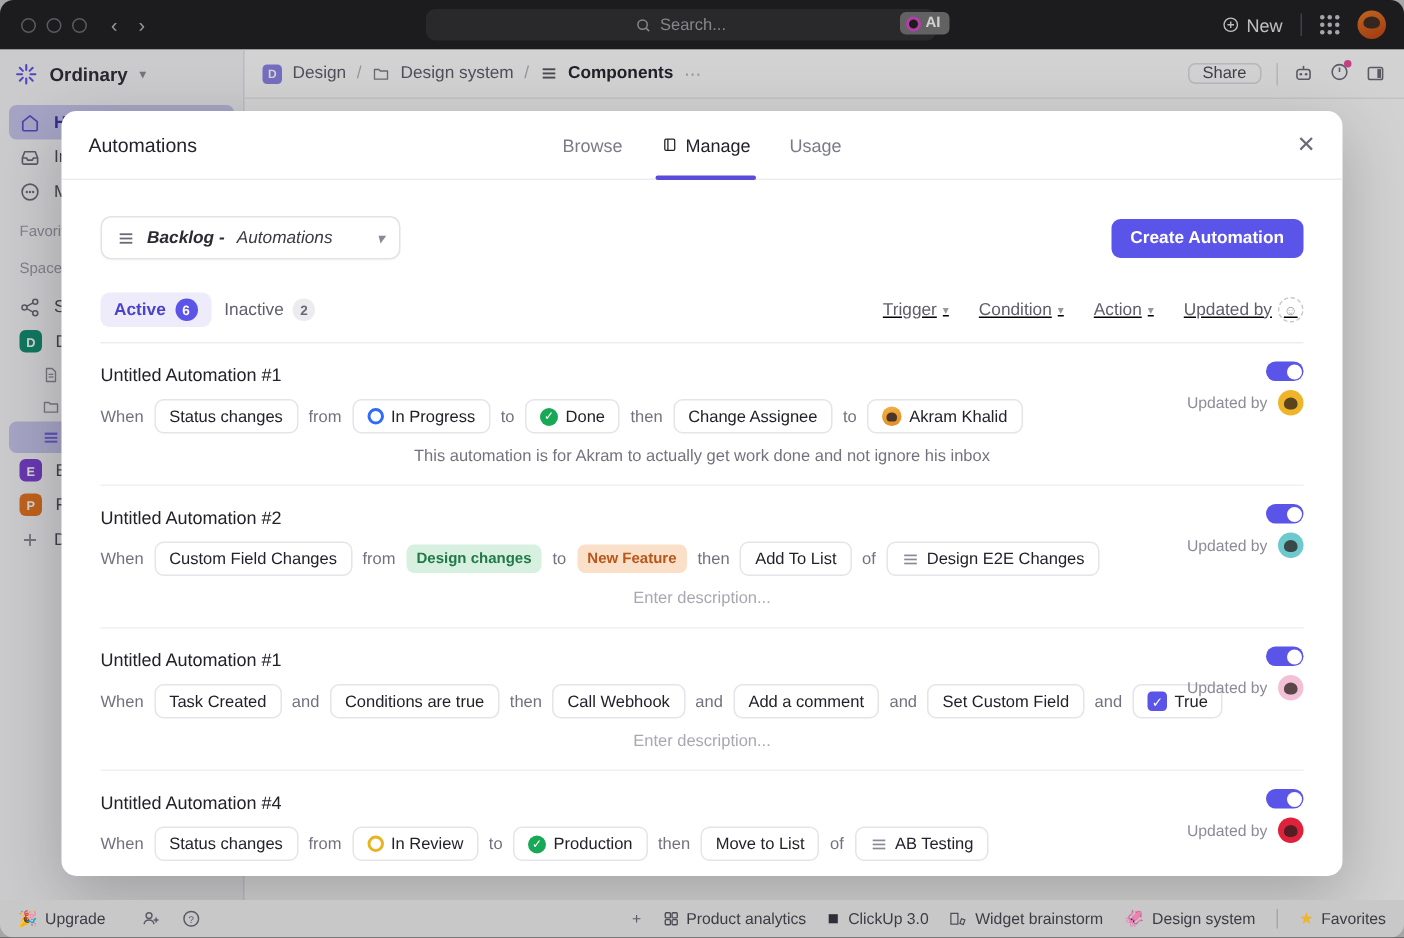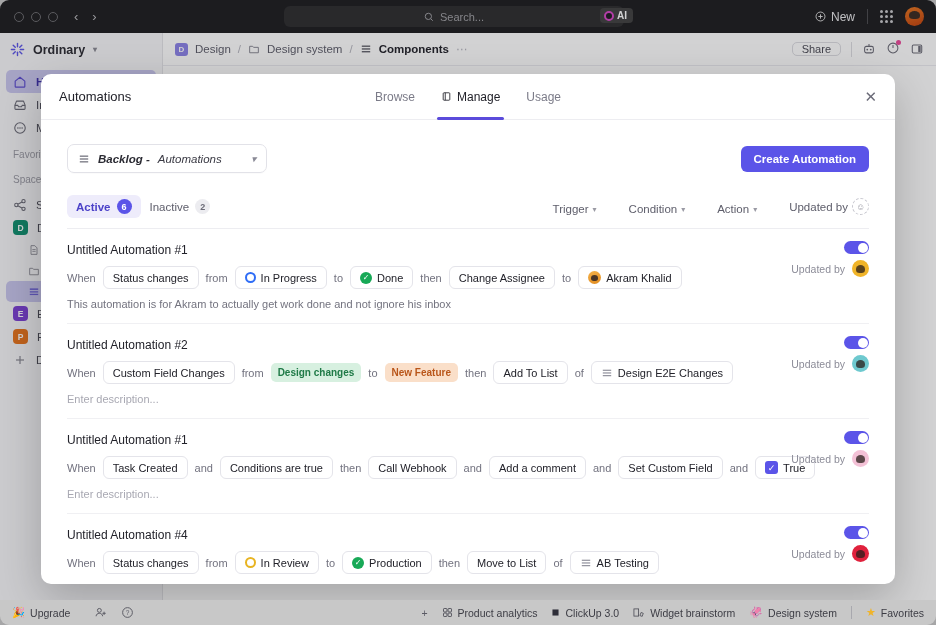--- a/index.html
+++ b/index.html
@@ -34,21 +34,21 @@
     position: absolute; left: 284px; top: 6px;
     width: 340px; height: 21px;
     background: #2c2c2e; border-radius: 6px;
     display: flex; align-items: center; justify-content: center;
     gap: 6px;
   }
   .searchbar .stxt { color: #a0a0a4; font-size: 11px; }
   .ai-pill {
     position: absolute; left: 600px; top: 8px;
     display: flex; align-items: center; gap: 3px;
-    background: #404040; border-radius: 4px; padding: 2px 6px 2px 4px;
+    background: #737373; border-radius: 4px; padding: 2px 6px 2px 4px;
   }
   .ai-pill .ring {
     width: 10px; height: 10px; border-radius: 50%;
     border: 2.5px solid #d946c8; background: #1c1c1e;
   }
   .ai-pill .ailbl { color: #fff; font-size: 10px; font-weight: 600; }
   .tb-right {
     position: absolute; right: 12px; top: 0; height: 33px;
     display: flex; align-items: center; gap: 12px;
   }
@@ -202,21 +202,21 @@
   }
   .pill-tab.on { background: #eeecfb; color: #4c42c9; font-weight: 600; }
   .cnt {
     min-width: 15px; height: 15px; border-radius: 50%;
     font-size: 9px; font-weight: 700;
     display: flex; align-items: center; justify-content: center;
     padding: 0 3px;
   }
   .cnt.on { background: #5b54e8; color: #fff; }
   .cnt.off { background: #ececf0; color: #6a6a76; }
-  .filters { margin-left: auto; display: flex; align-items: flex-end; gap: 32px; }
+  .filters { margin-left: auto; display: flex; align-items: center; gap: 20px; text-decoration: underline; }
   .filt { font-size: 11.5px; color: #5e5e6b; display: flex; align-items: center; gap: 4px; }
   .filt .dd { font-size: 8px; color: #9a9aa4; }
   .upd-ic {
     width: 17px; height: 17px; border-radius: 50%;
     border: 1px dashed #c6c6ce; color: #9a9aa4; font-size: 9px;
     display: flex; align-items: center; justify-content: center;
   }
 
   
   .auto-row {
@@ -259,21 +259,21 @@
   }
   .mini-av::after {
     content:''; position:absolute; left:3px; top:3.5px; width:7px; height:6px;
     border-radius:50% 50% 40% 40%; background:#4a3526;
   }
   .cb-true {
     width: 13px; height: 13px; border-radius: 3px; background: #5b54e8;
     color:#fff; font-size:9px; display:flex; align-items:center;
     justify-content:center; flex:none;
   }
-  .desc { margin-top: 9px; font-size: 11px; color: #73737f; }
+  .desc { margin-top: 9px; font-size: 11px; color: #73737f; text-align: center; }
   .desc.ph { color: #a8a8b2; }
   .toggle {
     position: absolute; right: 0; top: 12px;
     width: 25px; height: 13px; border-radius: 8px; background: #5b54e8;
   }
   .toggle::after {
     content:''; position:absolute; right: 1.5px; top: 1.5px;
     width: 10px; height: 10px; border-radius: 50%; background: #fff;
   }
   .updby {

